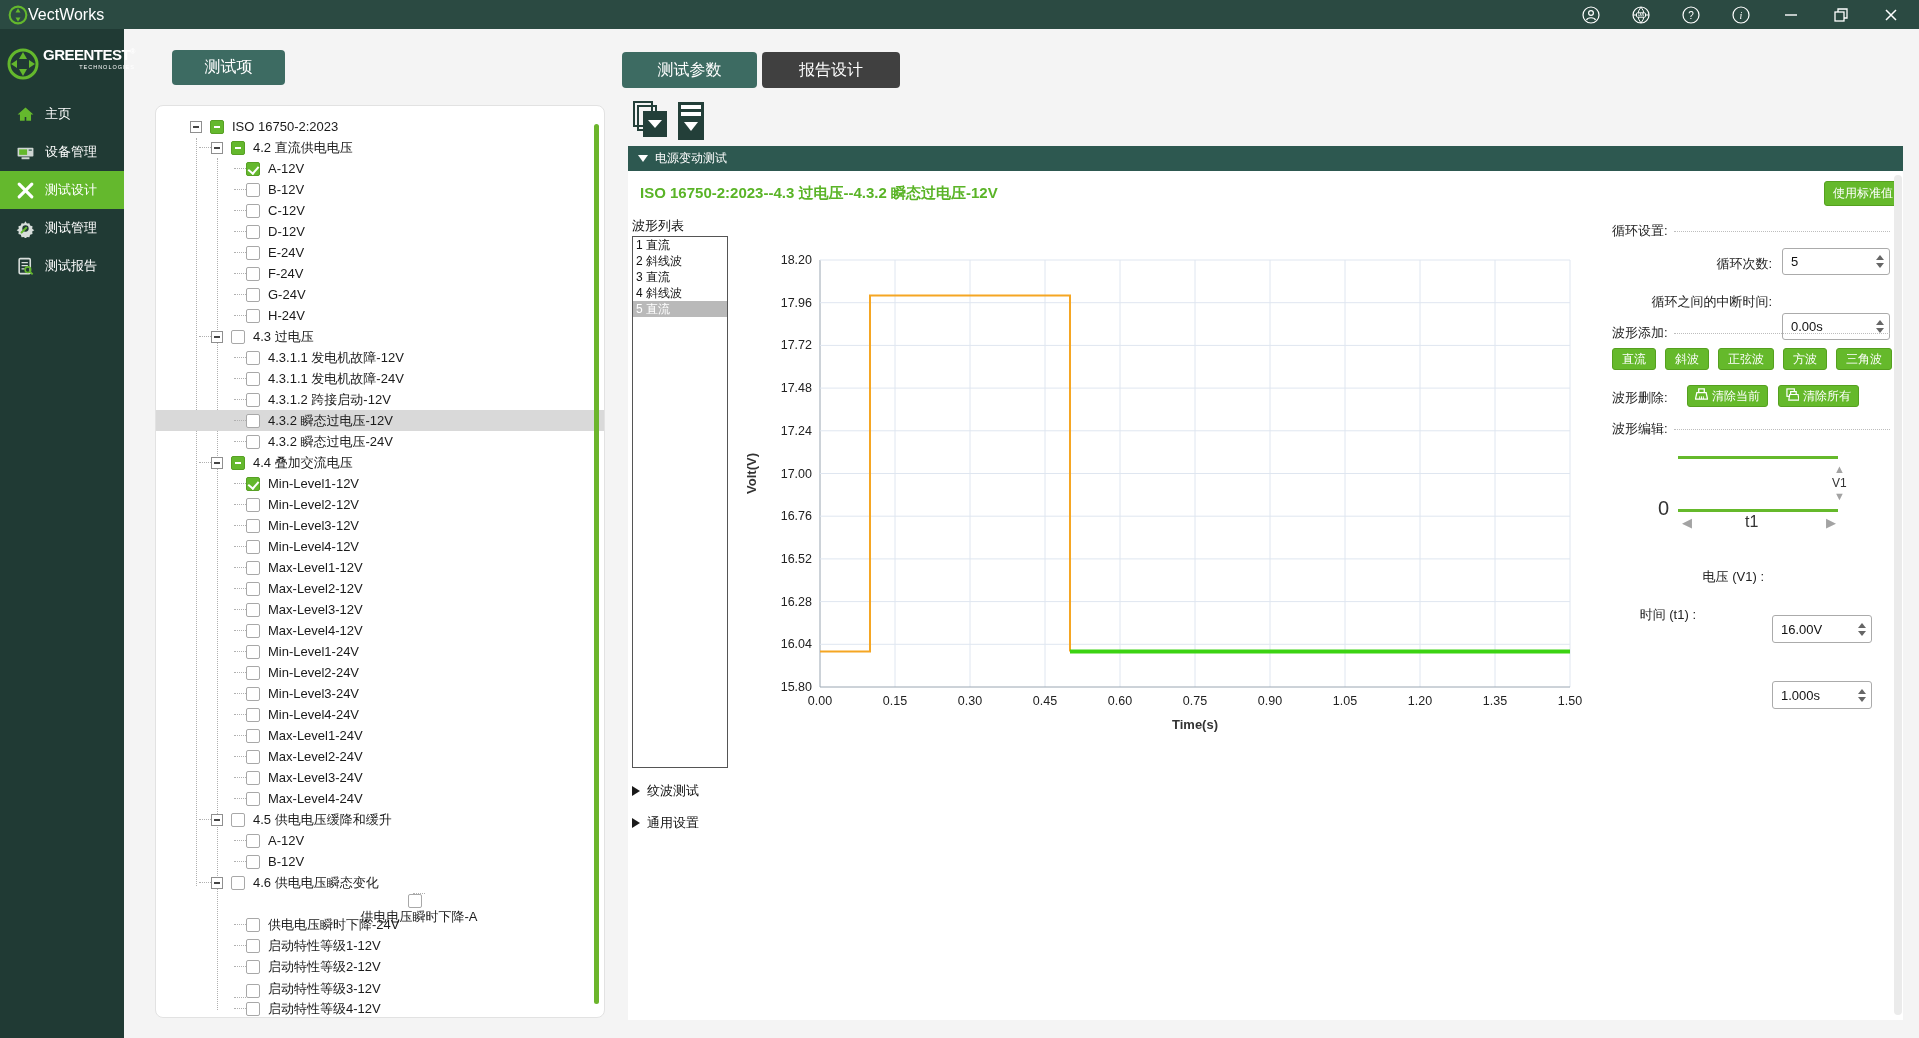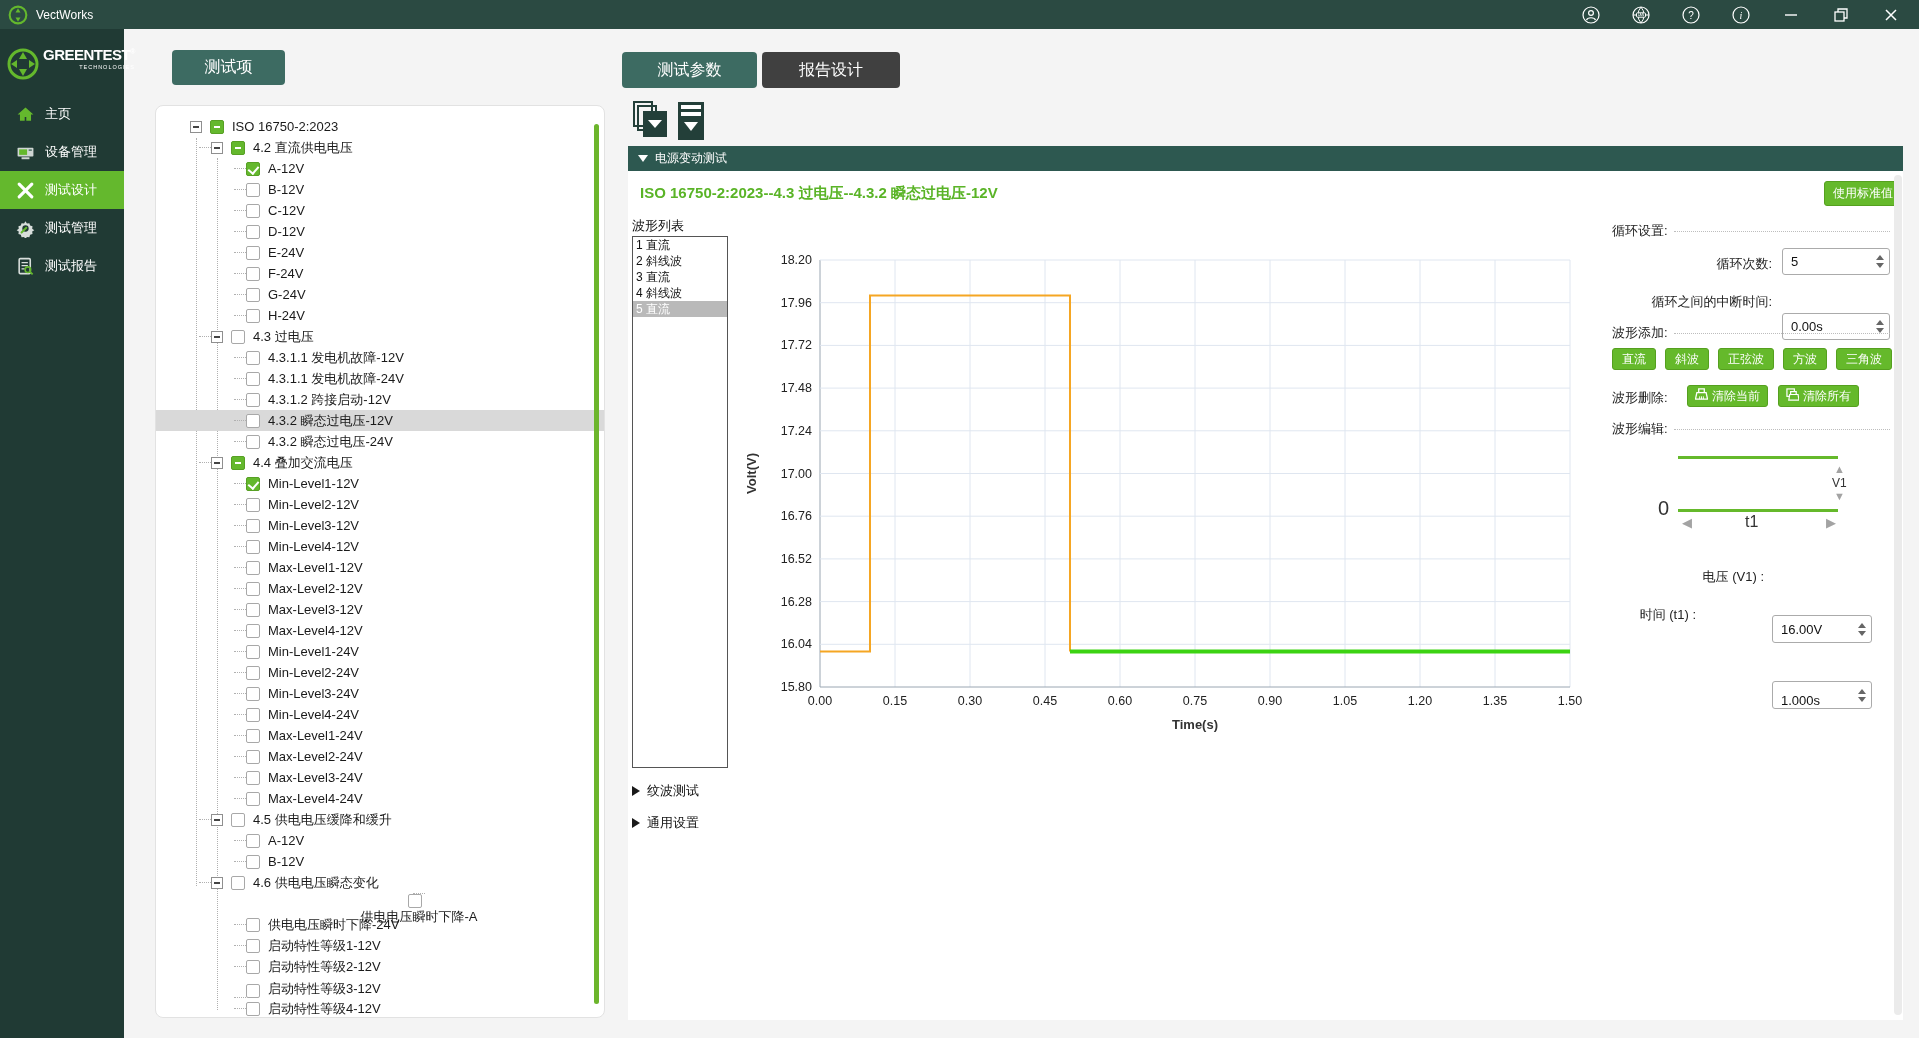--- a/index.html
+++ b/index.html
@@ -3,21 +3,21 @@
 <meta charset="utf-8">
 <style>
   * { margin:0; padding:0; box-sizing:border-box; }
   html,body { width:1919px; height:1038px; overflow:hidden;
     font-family:"Liberation Sans","DejaVu Sans",sans-serif; background:#f4f4f4; }
   .abs { position:absolute; }
 
   
   #titlebar { left:0; top:0; width:1919px; height:29px; background:#2b4a42;
     display:flex; align-items:center; color:#fff; }
-  #titlebar .app-title { font-size:12px; margin-left:8px; }
+  #titlebar .app-title { font-size:16px; }
   #tb-logo { width:20px; height:20px; margin-left:8px; }
   #tb-icons { margin-left:auto; display:flex; align-items:center; gap:30px; padding-right:18px; }
   .tb-ic { width:20px; height:20px; display:flex; align-items:center; justify-content:center; cursor:default; }
   .tb-ic svg { display:block; }
 
   
   #sidebar { left:0; top:29px; width:124px; height:1009px; background:#203a34; }
   #logo-block { display:flex; align-items:flex-start; padding:18px 4px 14px 6px; }
   #logo-mark { width:34px; height:34px; flex:0 0 auto; }
   #logo-text { margin-left:3px; color:#fff; line-height:1; }
@@ -638,21 +638,21 @@
 
 <div class="abs rp-label" style="left:1612px; top:568px; width:152px; text-align:right;">电压 (V1) :</div>
 <div class="abs spinbox" style="left:1772px; top:561px; width:100px; height:28px;">
   <span>16.00V</span>
   <span class="spin-arrows">
       <span class="sp-up"></span>
       <span class="sp-dn"></span>
     </span>
 </div>
 <div class="abs rp-label" style="left:1544px; top:606px; width:152px; text-align:right;">时间 (t1) :</div>
-<div class="abs spinbox" style="left:1772px; top:599px; width:100px; height:28px;align-items:flex-end;">
+<div class="abs spinbox" style="left:1772px; top:599px; width:100px; height:28px;">
   <span>1.000s</span>
   <span class="spin-arrows">
       <span class="sp-up"></span>
       <span class="sp-dn"></span>
     </span>
 </div>
 
 <div id="rp-scroll-track" class="abs"></div>
 
 </body></html>

